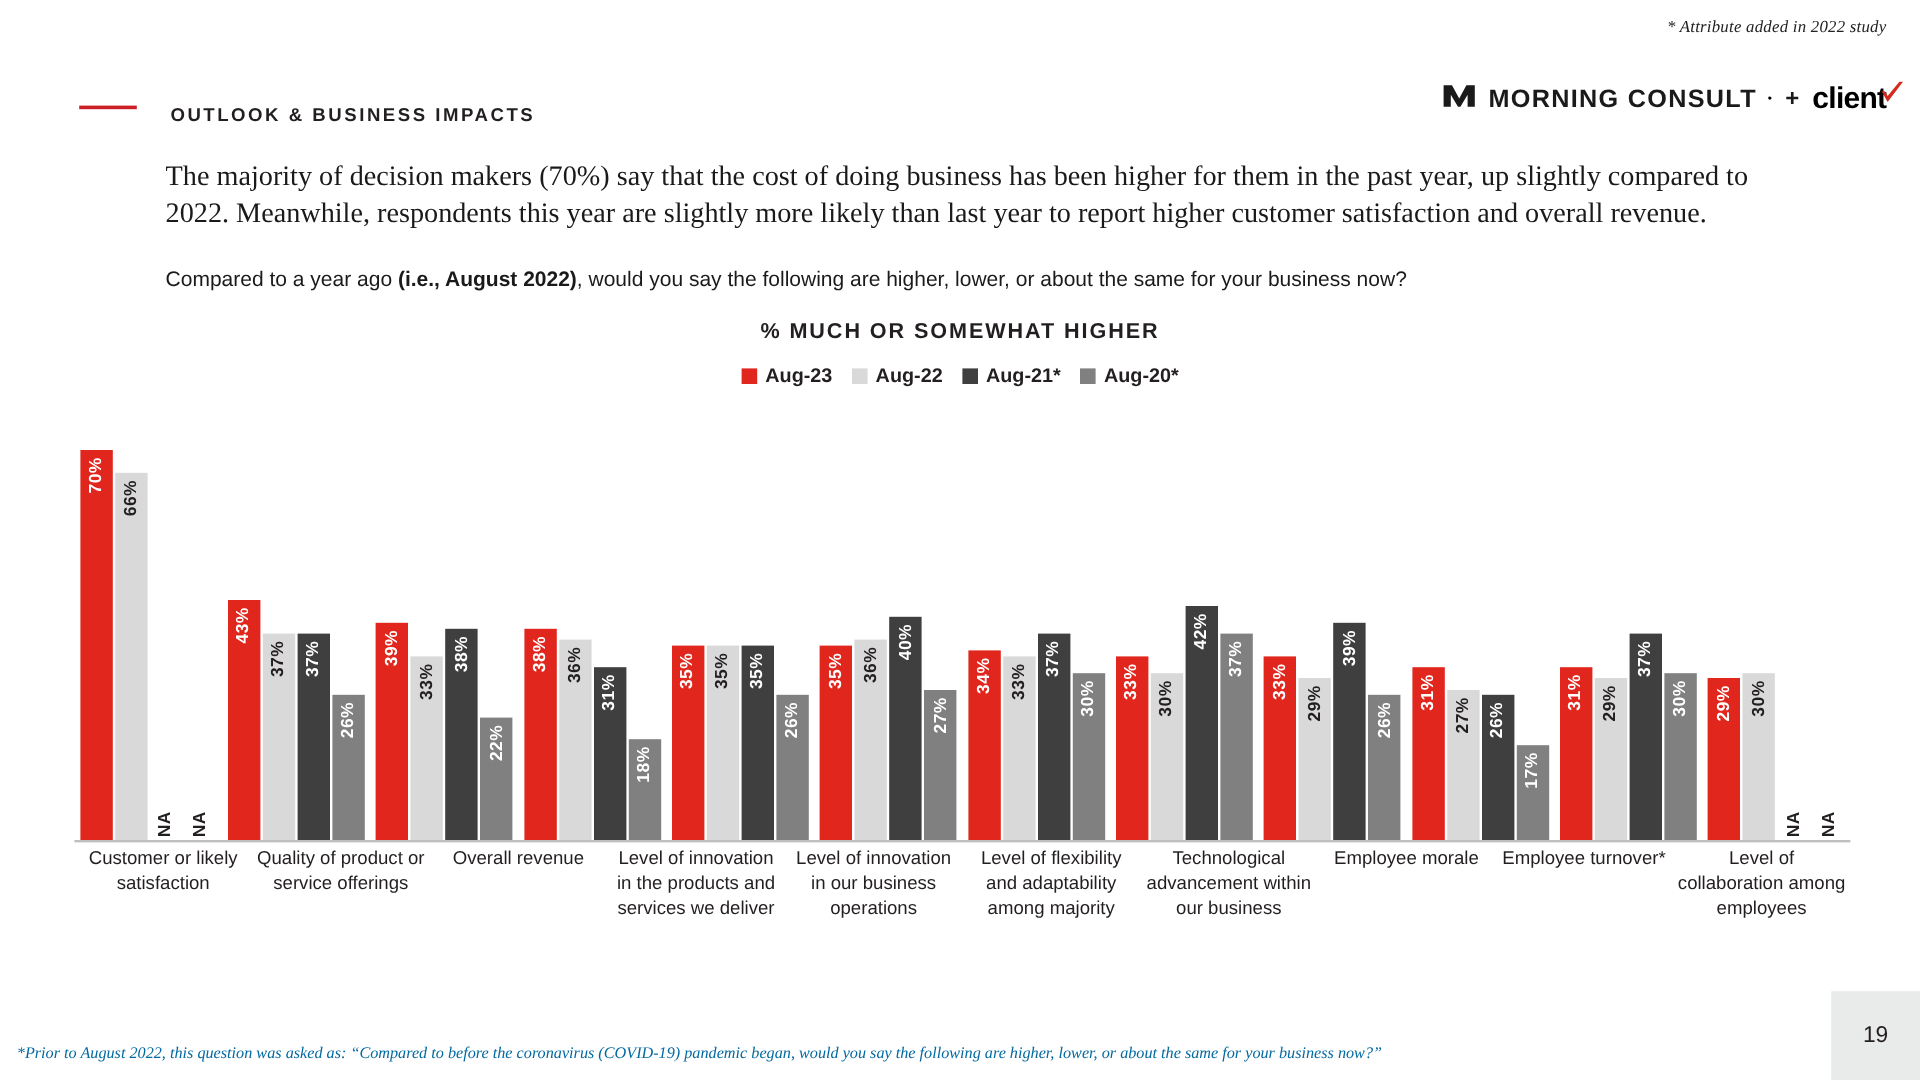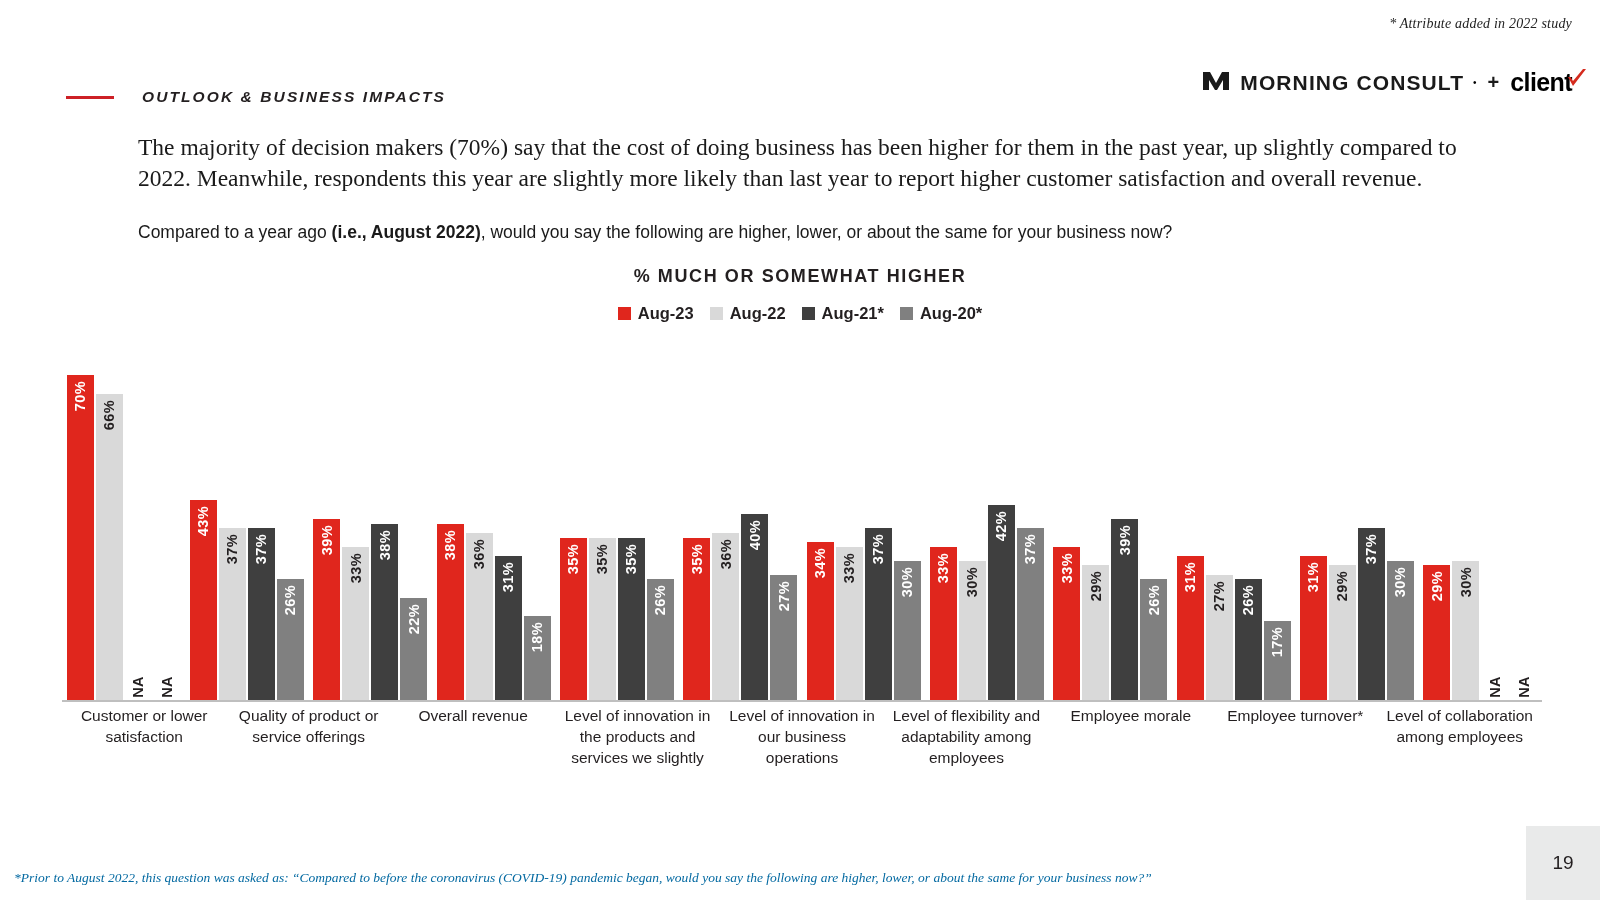--- a/index.html
+++ b/index.html
@@ -28,22 +28,20 @@
     color: #222;
     letter-spacing: .2px;
   }
 
   
   .eyebrow-wrap {
     position: absolute;
     left: 66px;
     top: 88px;
     display: flex;
-    align-items: center;
-    font-style: italic;
   }
   .eyebrow-rule {
     width: 48px;
     height: 3px;
     background: #cd2026;
     margin-right: 28px;
   }
   .eyebrow {
     font-size: 15.5px;
     font-weight: bold;
@@ -447,26 +445,27 @@
             <span class="val" style="writing-mode: vertical-rl; transform: rotate(180deg);">NA</span>
           </div>
           <div class="bar na" style="height: 1px;">
             <span class="val" style="writing-mode: vertical-rl; transform: rotate(180deg);">NA</span>
           </div>
         </div>
       </div>
   </div>
   <div class="axis"></div>
   <div class="cats" id="cats">
-      <div class="cat">Customer or lower satisfaction</div>
+      <div class="cat">Customer or likely satisfaction</div>
       <div class="cat">Quality of product or service offerings</div>
       <div class="cat">Overall revenue</div>
-      <div class="cat">Level of innovation in the products and services we slightly</div>
+      <div class="cat">Level of innovation in the products and services we deliver</div>
       <div class="cat">Level of innovation in our business operations</div>
-      <div class="cat">Level of flexibility and adaptability among employees</div>
+      <div class="cat">Level of flexibility and adaptability among majority</div>
+      <div class="cat">Technological advancement within our business</div>
       <div class="cat">Employee morale</div>
       <div class="cat">Employee turnover*</div>
       <div class="cat">Level of collaboration among employees</div>
     </div>
 
   <div class="footnote">*Prior to August 2022, this question was asked as: “Compared to before the coronavirus (COVID-19) pandemic began, would you say the following are higher, lower, or about the same for your business now?”</div>
 
   <div class="page-box">
     <span class="page-num">19</span>
   </div>

